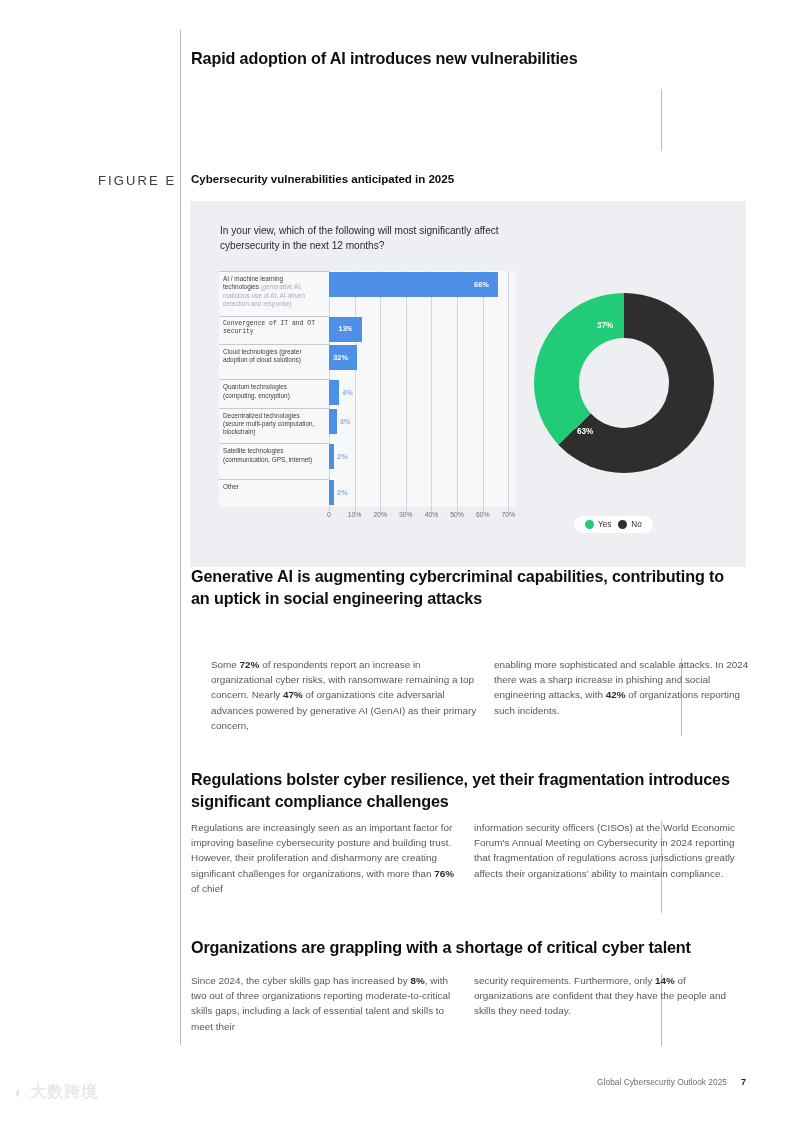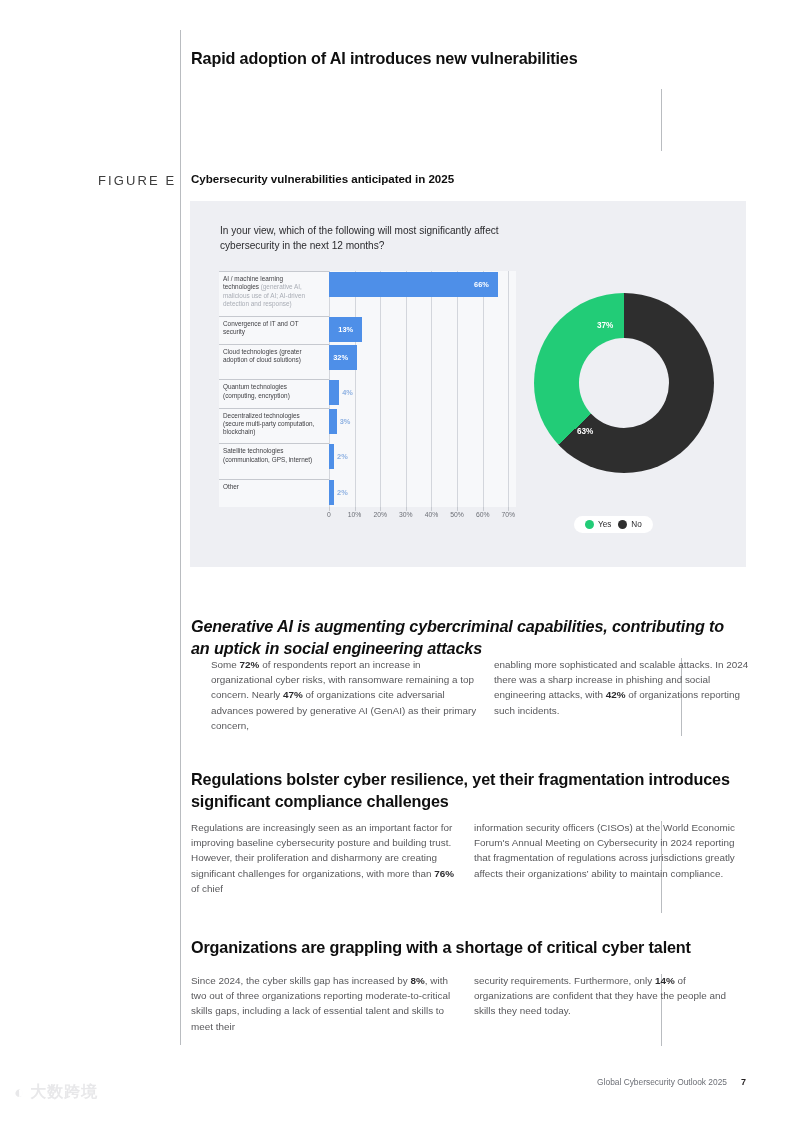--- a/index.html
+++ b/index.html
@@ -172,21 +172,21 @@
           <div class="gridline" style="left: 153.699px;"></div>
           <div class="gridline" style="left: 179.315px;"></div>
         </div>
       <div id="bar-rows">
           <div class="row" style="top: 0px; height: 44.6223px;">
             <div class="sep"></div>
             <div class="lbl">AI / machine learning technologies <span class="sub">(generative AI, malicious use of AI; AI-driven detection and response)</span></div>
             <div class="bar" style="width: 169.068px; background: rgb(78, 143, 232);"></div>
             <div class="val inside" style="left: 255.068px;">66%</div>
           </div>
-          <div class="row" style="top: 44.6223px; height: 28.1597px;">
+          <div class="row" style="top: 44.6223px; height: 28.1597px; font-family: Liberation Mono, monospace;">
             <div class="sep"></div>
             <div class="lbl">Convergence of IT and OT security</div>
             <div class="bar" style="width: 33.3014px; background: rgb(78, 143, 232);"></div>
             <div class="val inside" style="left: 119.301px;">13%</div>
           </div>
           <div class="row" style="top: 72.782px; height: 35.6329px;">
             <div class="sep"></div>
             <div class="lbl">Cloud technologies (greater adoption of cloud solutions)</div>
             <div class="bar" style="width: 28.1781px; background: rgb(78, 143, 232);"></div>
             <div class="val inside" style="left: 114.178px;">32%</div>
@@ -248,21 +248,21 @@
         <span class="dot" id="dot-yes" style="background: rgb(34, 204, 119);"></span>
         <span>Yes</span>
       </div>
       <div class="item">
         <span class="dot" id="dot-no" style="background: rgb(46, 46, 46);"></span>
         <span>No</span>
       </div>
     </div>
   </div>
 
-  <div class="h-section" style="top:608px; width:540px;font-style:italic;">Generative AI is augmenting cybercriminal capabilities, contributing to an uptick in social engineering attacks</div>
+  <div class="h-section" style="top:558px; width:540px;">Generative AI is augmenting cybercriminal capabilities, contributing to an uptick in social engineering attacks</div>
 
   <div class="cols" style="top:657px; height:78px;margin-left:20px;">
     <div class="divider" style="height:78px;"></div>
     <div class="col left">Some <b>72%</b> of respondents report an increase in organizational cyber risks, with ransomware remaining a top concern. Nearly <b>47%</b> of organizations cite adversarial advances powered by generative AI (GenAI) as their primary concern,</div>
     <div class="col right">enabling more sophisticated and scalable attacks. In 2024 there was a sharp increase in phishing and social engineering attacks, with <b>42%</b> of organizations reporting such incidents.</div>
   </div>
 
   <div class="h-section" style="top:761px; width:540px;">Regulations bolster cyber resilience, yet their fragmentation introduces significant compliance challenges</div>
 
   <div class="cols" style="top:820px; height:92px;">

